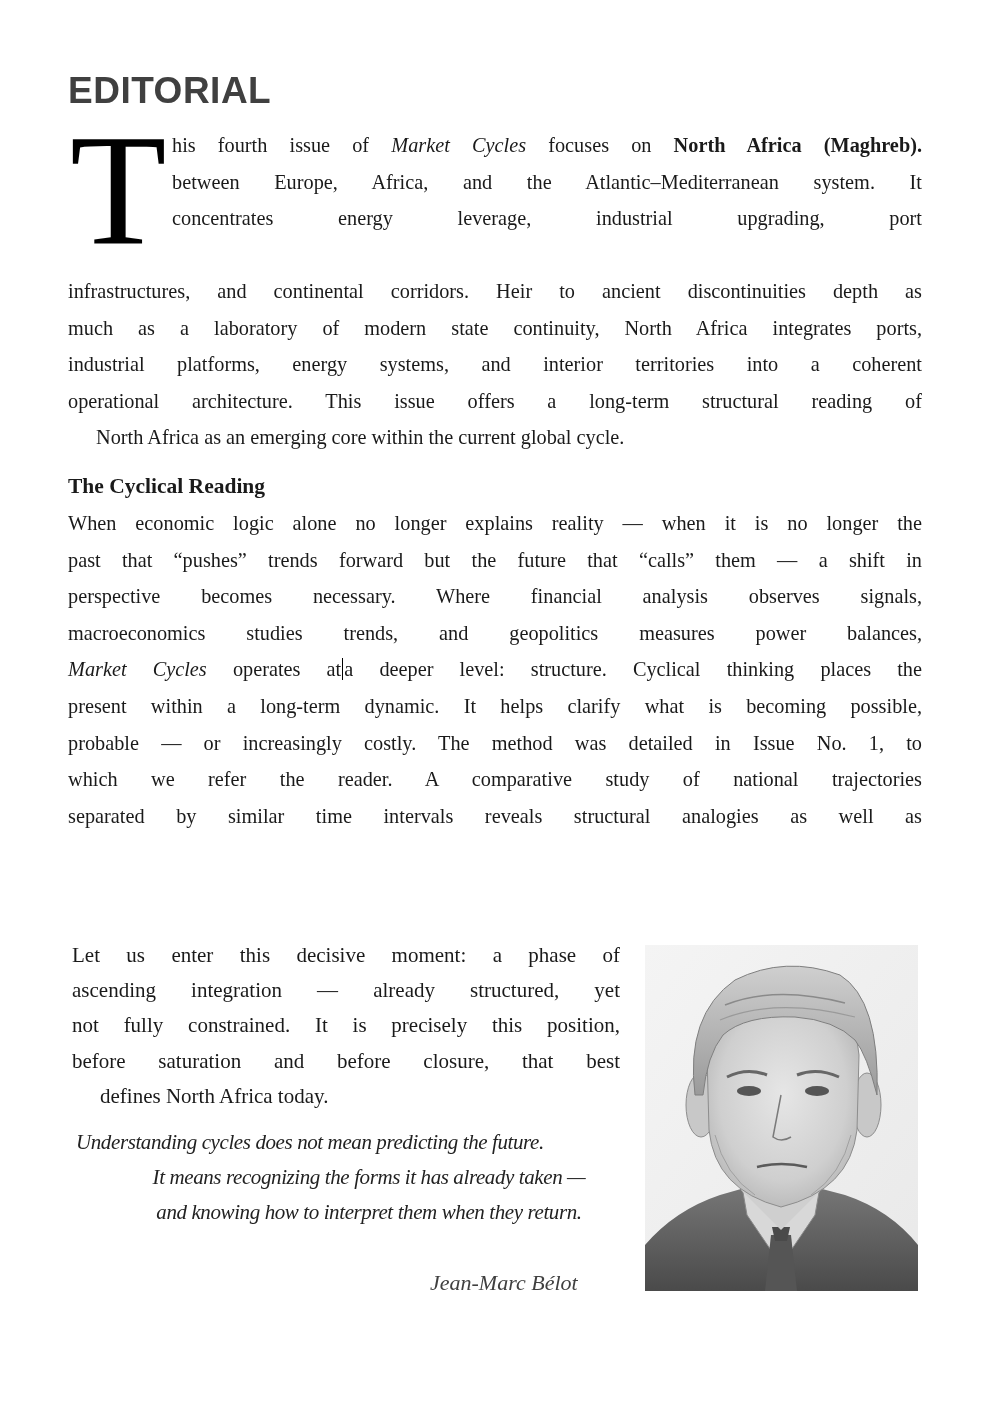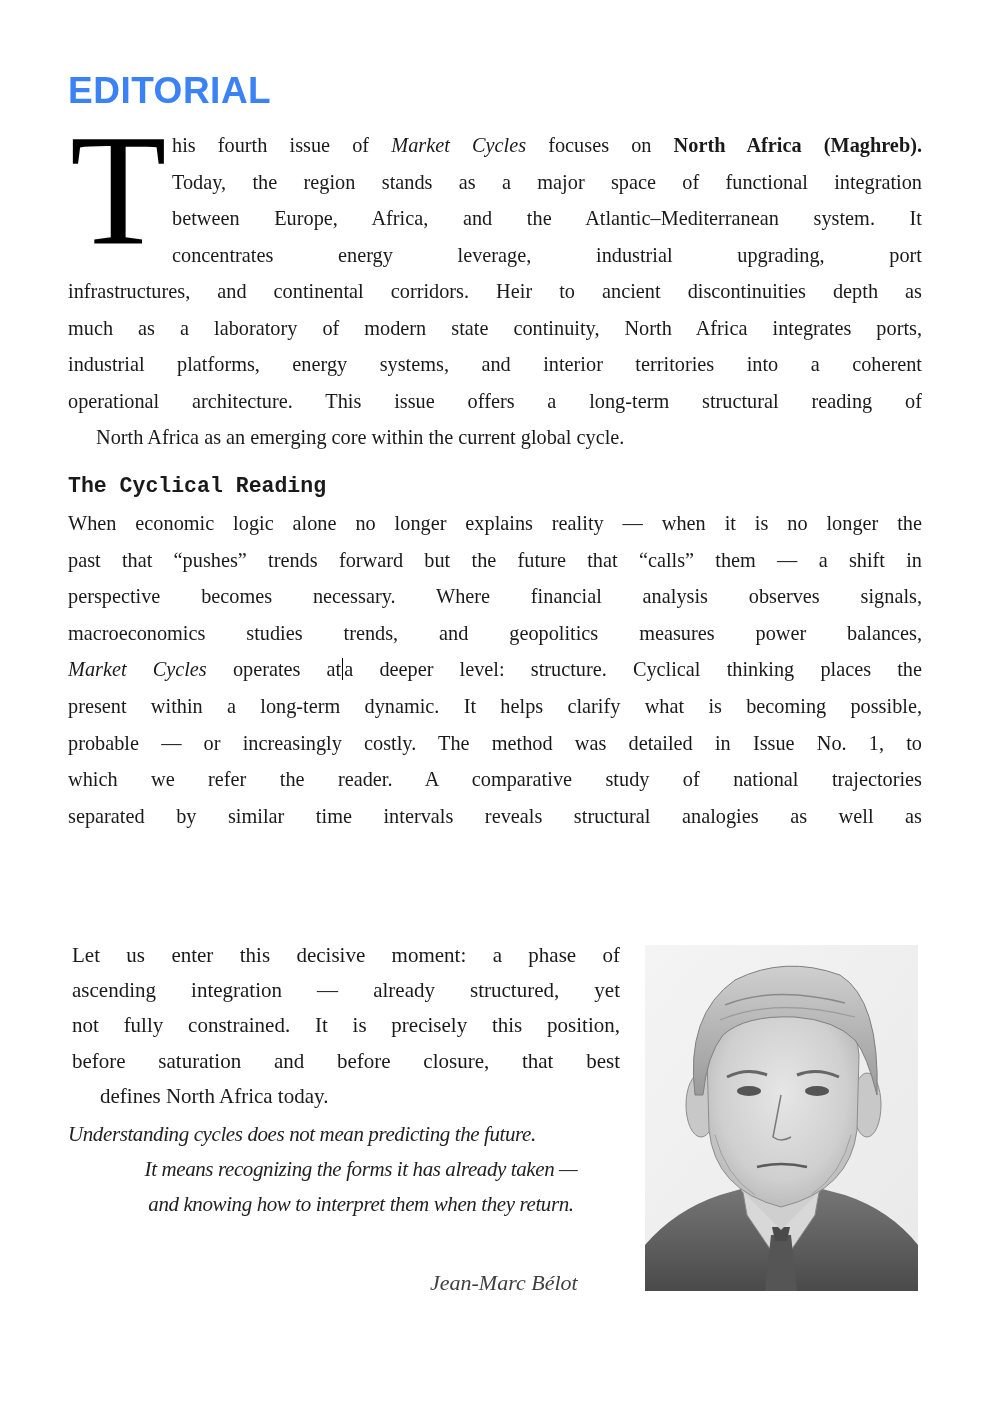--- a/index.html
+++ b/index.html
@@ -1,54 +1,53 @@
 <!DOCTYPE html>
 <html><head>
 <meta charset="utf-8">
 <style>
   html, body { margin: 0; padding: 0; background: #ffffff; }
   body { width: 992px; height: 1408px; position: relative; overflow: hidden;
          font-family: "DejaVu Serif", "Liberation Serif", serif; color: #1a1a1a; }
   .heading { position: absolute; left: 68px; top: 70px; margin: 0;
              font-family: "Liberation Sans", "DejaVu Sans", sans-serif; font-weight: bold;
-             font-size: 37px; color: #3b82f6; letter-spacing: 0.5px; }
+             font-size: 37px; color: #404040; letter-spacing: 0.5px; }
   .dropcap { position: absolute; left: 70px; top: 112px; font-family: "Liberation Serif", serif;
              font-size: 158px; line-height: 158px; color: #000; font-weight: normal; }
   .para { position: absolute; margin: 0; font-size: 20.3px; line-height: 36.6px; text-align: justify;
           font-family: "Liberation Serif", "DejaVu Serif", serif; }
   .intro-first { left: 172px; width: 750px; top: 127px; }
   .intro-rest  { left: 68px;  width: 854px; top: 273px; }
   .line { display: block; text-align: justify; text-align-last: justify; white-space: nowrap; }
   .line.last { text-align-last: left; margin-left: 28px; }
   .section-title { position: absolute; left: 68px; top: 474px; margin: 0;
-                   font-family: Liberation Mono, monospace; font-weight: bold; font-size: 21.5px; }
+                   font-family: Liberation Serif, serif; font-weight: bold; font-size: 21.5px; }
   .cyc { left: 68px; width: 854px; top: 505px; }
   .closing { left: 72px; width: 548px; top: 938px; font-size: 21px; line-height: 35.2px; }
-  .quote { position: absolute; left: 62px; width: 590px; top: 1113px; margin: 4px;
+  .quote { position: absolute; left: 62px; width: 590px; top: 1113px; margin: 12px;
            font-family: "Liberation Serif", serif; font-style: italic; font-size: 21px;
            line-height: 35px; text-align: center; color: #222; letter-spacing: -0.4px; }
   .quote .q1 { display: block; text-align: left; padding-left: 2px; }
   .signature { position: absolute; left: 430px; top: 1270px; margin: 0;
                font-family: "Liberation Serif", serif; font-style: italic; font-size: 22px; color: #404040; }
   .portrait { position: absolute; left: 645px; top: 945px; width: 273px; height: 346px;
               background: #f1f1f1; overflow: hidden; }
   em { font-style: italic; }
   strong { font-weight: bold; }
   .cursor { display: inline-block; width: 1px; height: 22px; background: #000; vertical-align: -4px; margin: 0 1px; }
 </style>
 </head>
 <body>
 
 <h1 class="heading">EDITORIAL</h1>
 
 <div class="dropcap">T</div>
 
 <div class="para intro-first" id="intro-first">
     <span class="line"><span>his fourth issue of </span><em>Market Cycles</em><span> focuses on </span><strong>North Africa (Maghreb).</strong></span>
-    <span class="line"><span>Today, the region stands as a major space of functional integration</span></span>
     <span class="line"><span>between Europe, Africa, and the Atlantic–Mediterranean system. It</span></span>
     <span class="line"><span>concentrates energy leverage, industrial upgrading, port</span></span>
   </div>
 <div class="para intro-rest" id="intro-rest">
     <span class="line">infrastructures, and continental corridors. Heir to ancient discontinuities depth as</span>
     <span class="line">much as a laboratory of modern state continuity, North Africa integrates ports,</span>
     <span class="line">industrial platforms, energy systems, and interior territories into a coherent</span>
     <span class="line">operational architecture. This issue offers a long-term structural reading of</span>
     <span class="line last">North Africa as an emerging core within the current global cycle.</span>
   </div>

